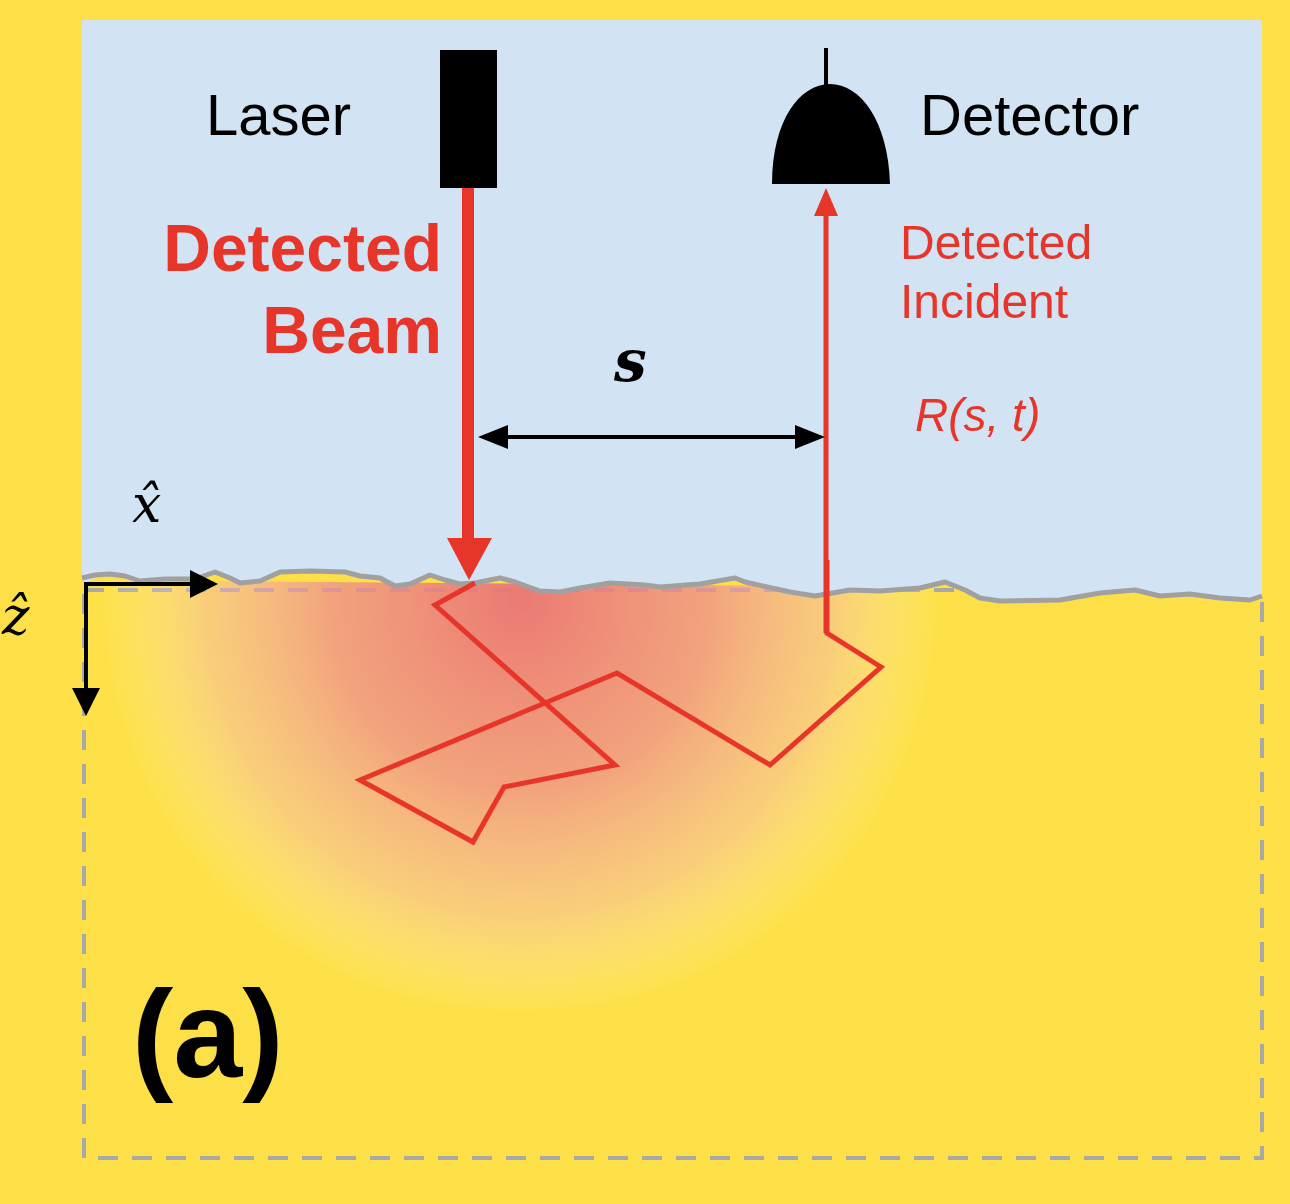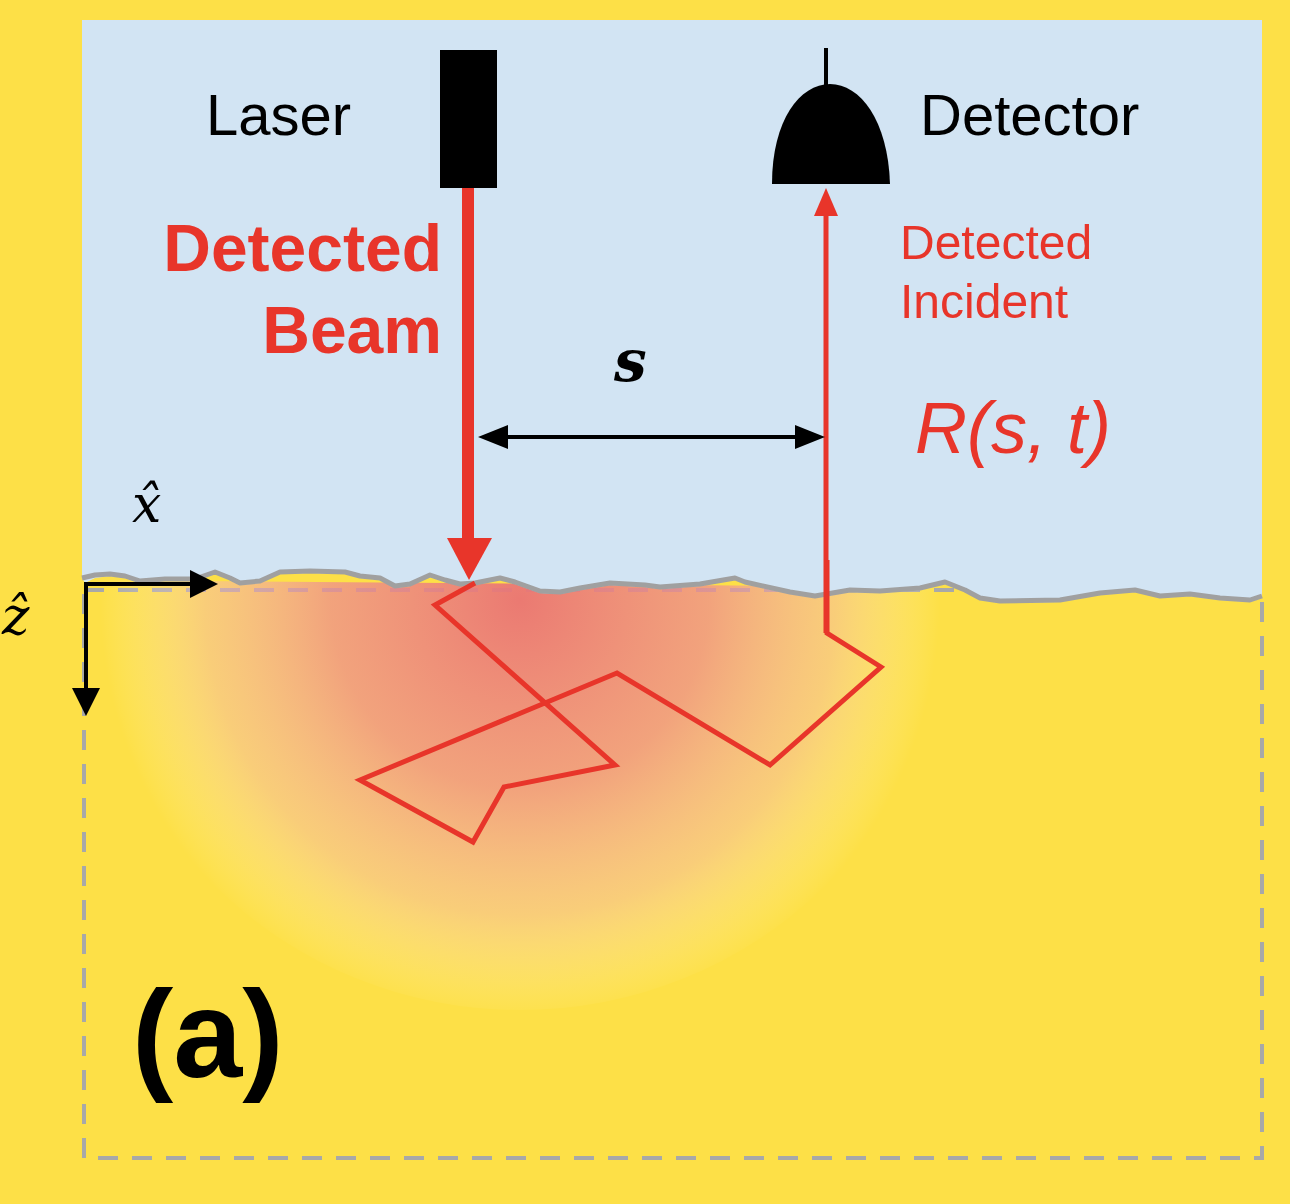--- a/index.html
+++ b/index.html
@@ -6,21 +6,21 @@
   #stage { position: relative; width: 1290px; height: 1204px; overflow: hidden; background: #fde047; }
   svg { position: absolute; left: 0; top: 0; }
   .lbl { position: absolute; white-space: nowrap; line-height: 1; }
   .sans { font-family: "Liberation Sans", sans-serif; }
   .serif { font-family: "DejaVu Serif", serif; }
   #laser-label { left: 206px; top: 86px; font-size: 58px; color: #000; }
   #detector-label { left: 920px; top: 86px; font-size: 58px; color: #000; }
   #incident-label { left: 140px; top: 208px; width: 302px; text-align: right; font-size: 66px; font-weight: bold; color: #e8352a; line-height: 1.24; white-space: normal; }
   #detected-label { left: 900px; top: 214px; font-size: 48px; color: #e8352a; line-height: 1.22; white-space: normal; width: 320px; }
   #s-label { left: 614px; top: 332px; font-size: 58px; font-style: italic; font-weight: bold; color: #000; }
-  #r-label { left: 915px; top: 392px; font-size: 72px; font-style: italic; color: #e8352a; }
+  #r-label { left: 915px; top: 392px; font-size: 46px; font-style: italic; color: #e8352a; }
   #x-label { left: 132px; top: 478px; font-size: 52px; font-style: italic; color: #000; }
   #z-label { left: 2px; top: 590px; font-size: 52px; font-style: italic; color: #000; }
   #panel-label { left: 132px; top: 972px; font-size: 124px; font-weight: bold; color: #000; }
 </style>
 </head>
 <body>
 
 <div id="stage">
   <svg width="1290" height="1204" viewBox="0 0 1290 1204">
     <defs>

